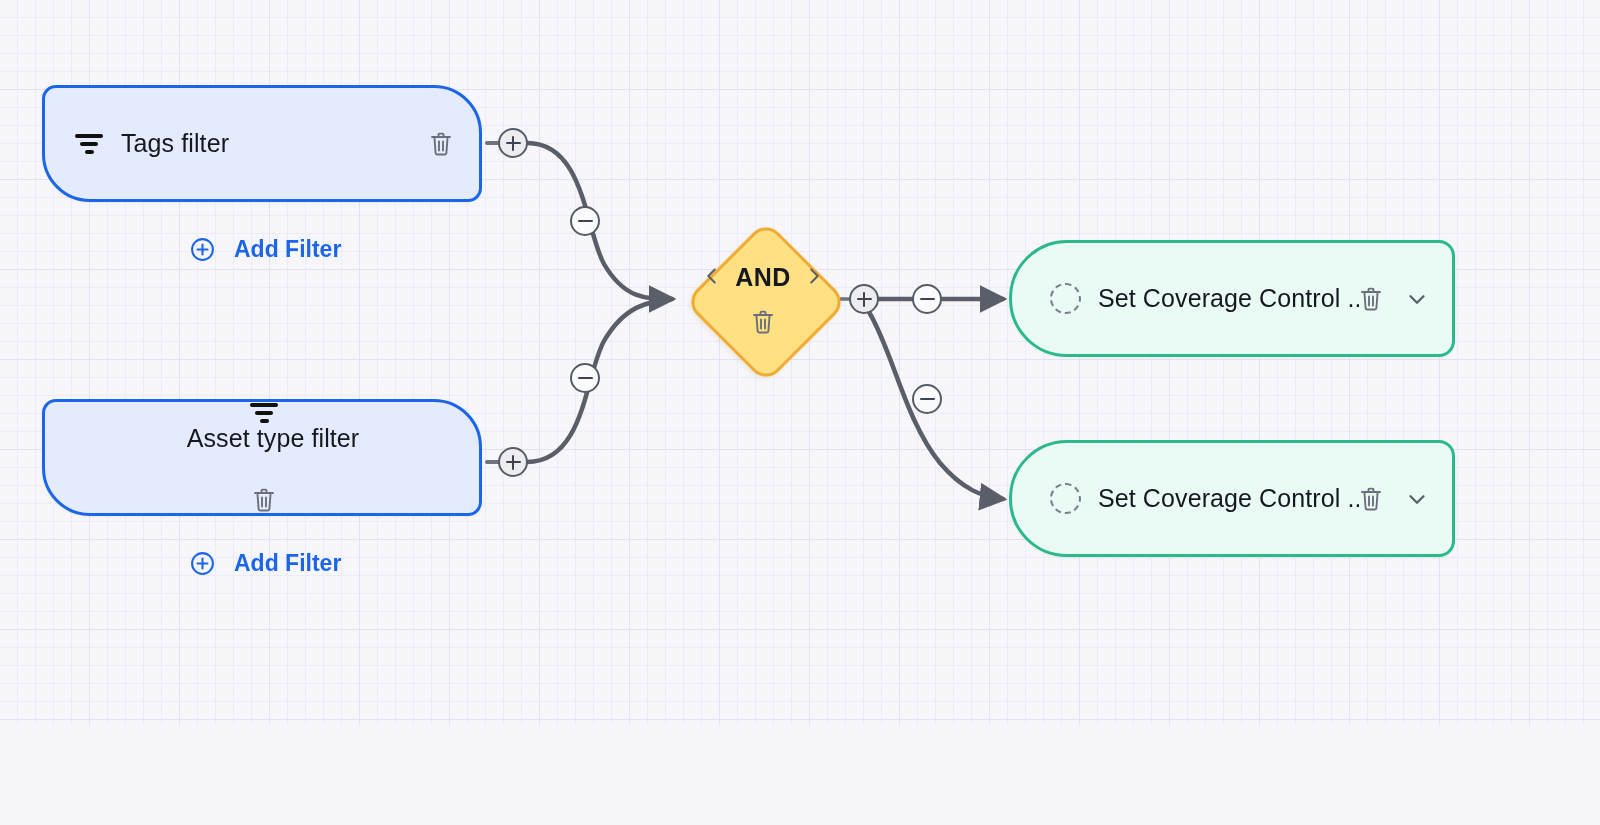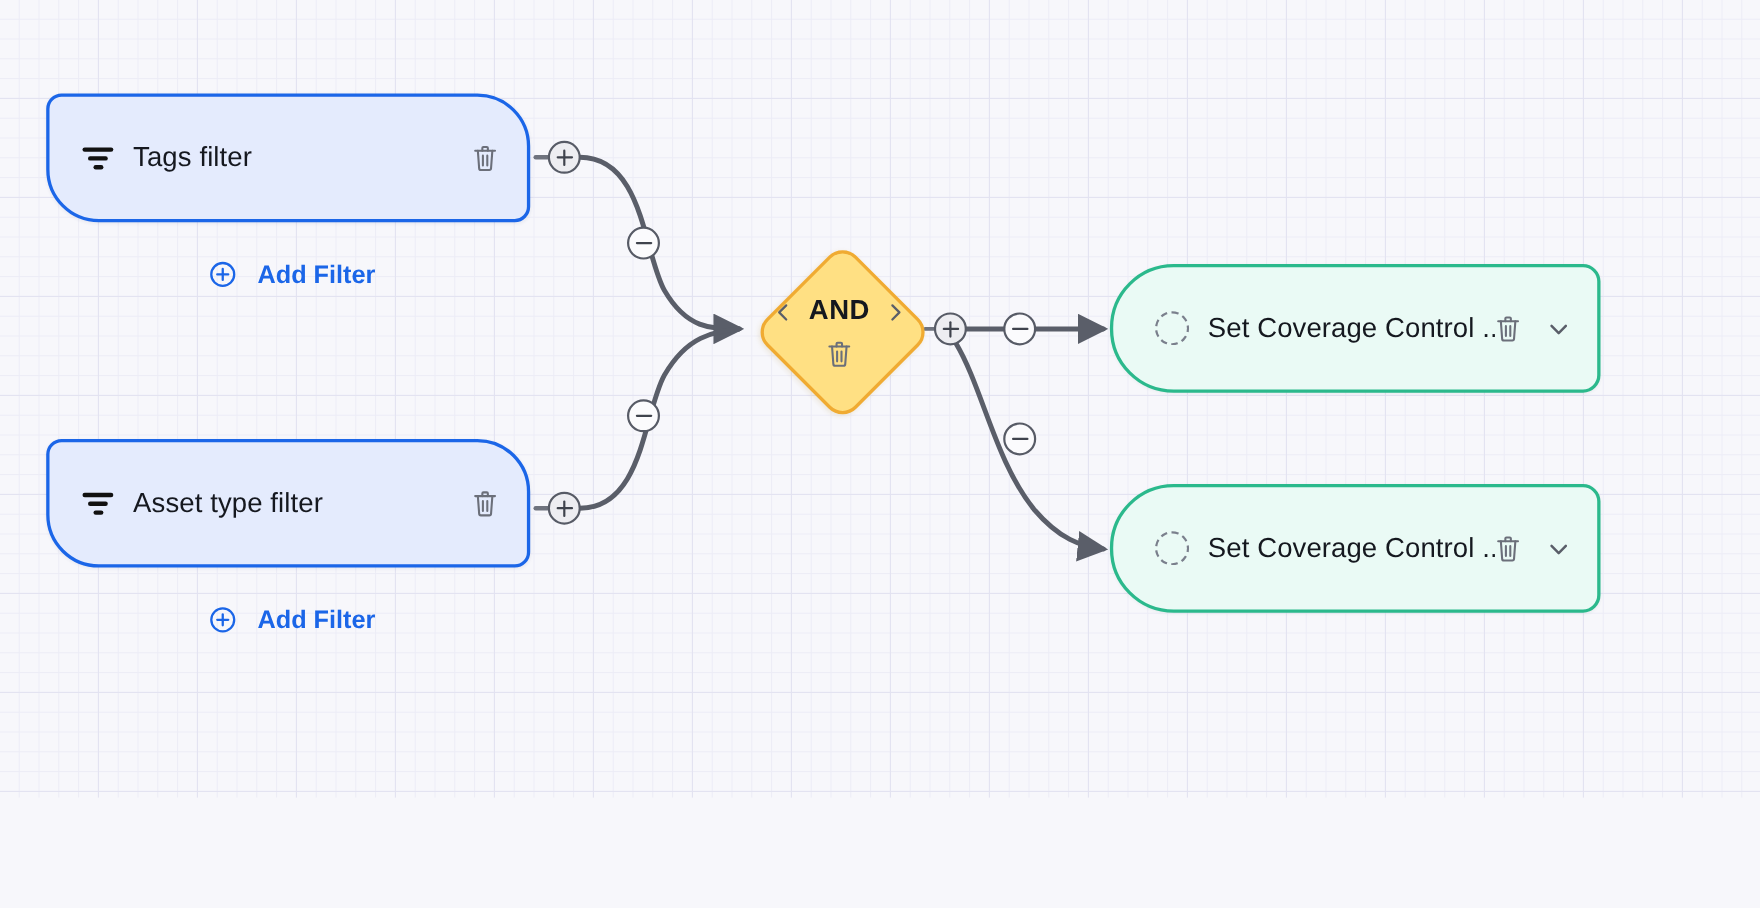--- a/index.html
+++ b/index.html
@@ -139,21 +139,21 @@
     position: absolute;
     left: 0; top: 0;
     width: 152px; height: 152px;
     display: flex;
     flex-direction: column;
     align-items: center;
     justify-content: center;
   }
   .diamond-row {
     display: flex;
-    align-items: flex-end;
+    align-items: flex-start;
     justify-content: center;
     gap: 12px;
     height: 34px;
   }
   .diamond-label {
     font-size: 25px;
     font-weight: 700;
     color: #15181f;
     letter-spacing: .4px;
   }
@@ -236,21 +236,21 @@
   <div class="add-filter-btn" style="left:190px; top:236px;">
     <span class="plus-circle-icon">
       <svg viewBox="0 0 24 24" width="25" height="25" fill="none" stroke="#1b66e8" stroke-width="2" stroke-linecap="round">
         <circle cx="12" cy="12" r="10"></circle>
         <path d="M12 7.2 v9.6 M7.2 12 h9.6"></path>
       </svg>
     </span>
     <span>Add Filter</span>
   </div>
 
-  <div class="node filter-node" style="left:42px; top:399px;">
+  <div class="node filter-node" style="left:42px; top:399px;flex-direction:column;">
     <span class="funnel-icon">
       <i></i>
         <i></i>
         <i></i>
     </span>
     <span class="node-label">Asset type filter</span>
     <span class="icon-btn trash-icon">
       <svg viewBox="0 0 24 26" width="24" height="26" fill="none" stroke="#6b6f7a" stroke-width="1.9" stroke-linecap="round" stroke-linejoin="round">
         <path d="M3 6 h18"></path>
         <path d="M9.5 6 V3.6 a1 1 0 0 1 1-1 h3 a1 1 0 0 1 1 1 V6"></path>

